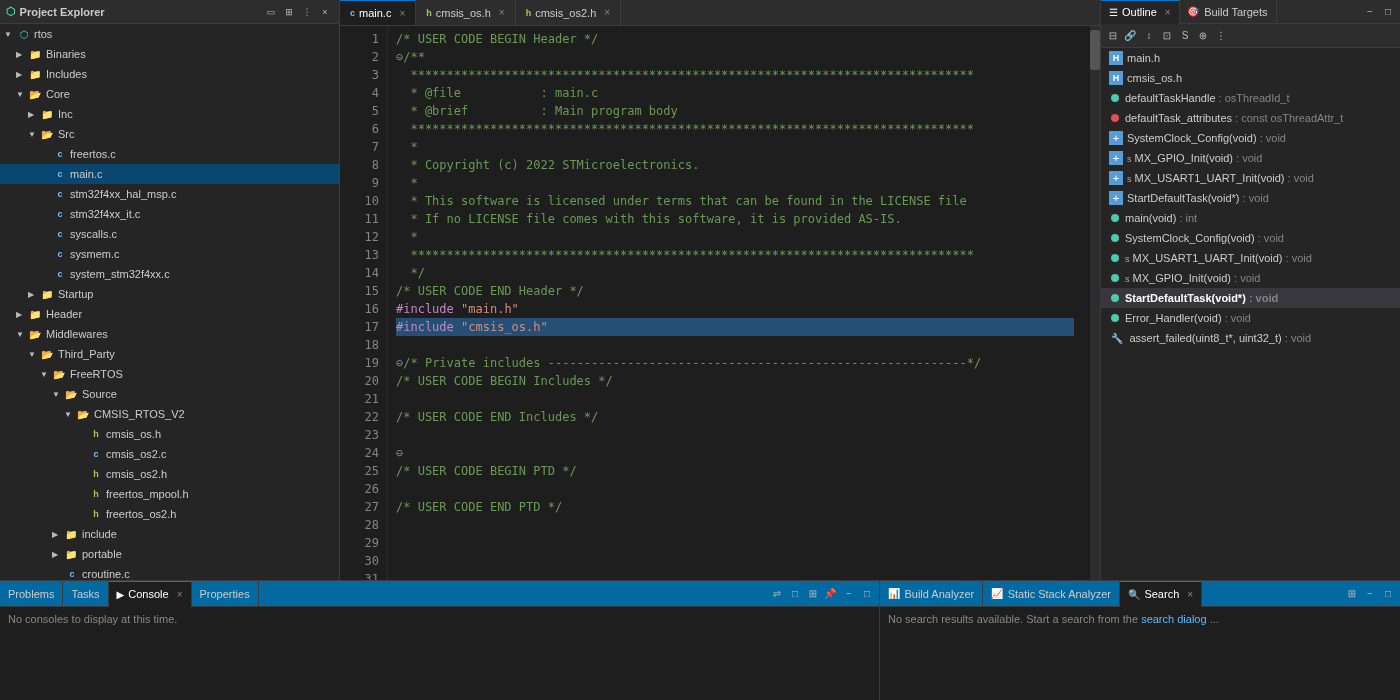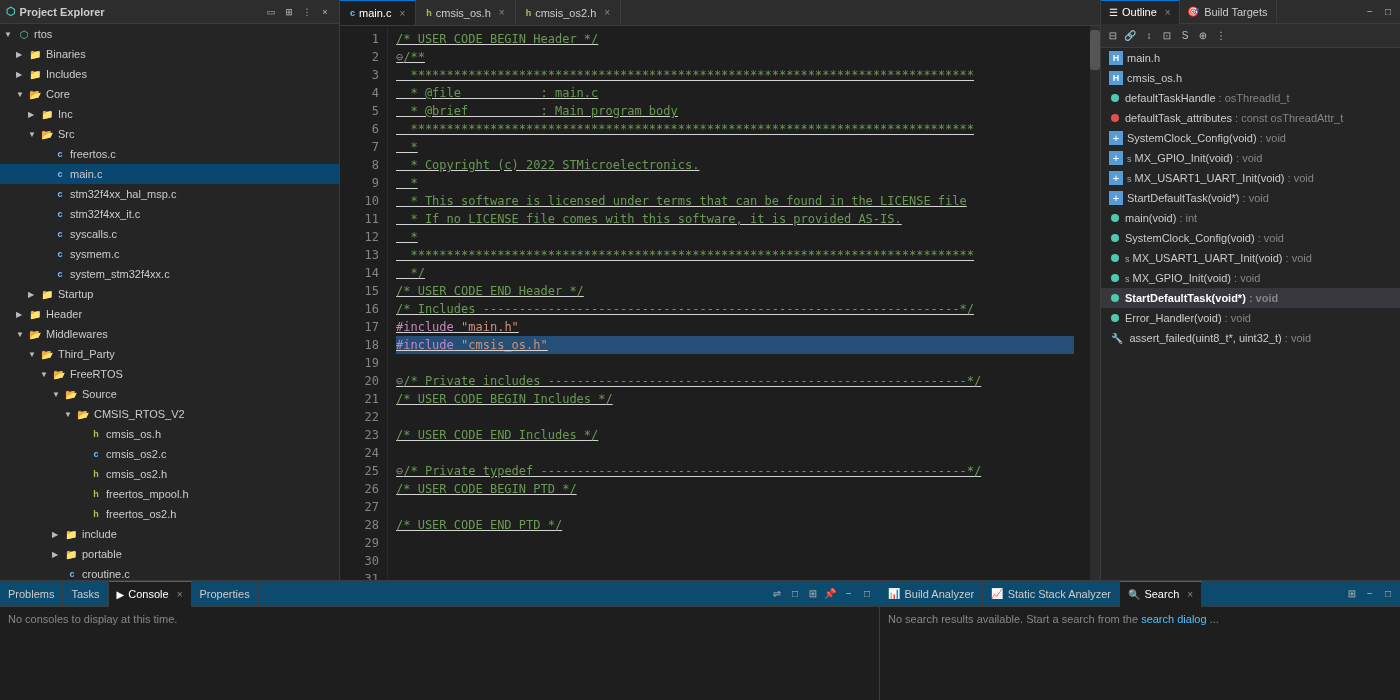--- a/index.html
+++ b/index.html
@@ -31,21 +31,21 @@
     
     .editor-panel { flex: 1; display: flex; flex-direction: column; background: #1e1e1e; overflow: hidden; }
     .tab-bar { display: flex; align-items: center; background: #2d2d2d; border-bottom: 1px solid #3c3c3c; height: 26px; overflow: hidden; }
     .editor-tab { display: flex; align-items: center; gap: 4px; padding: 0 10px; height: 26px; font-size: 11px; color: #ccc; border-right: 1px solid #3c3c3c; cursor: pointer; background: #2d2d2d; white-space: nowrap; }
     .editor-tab.active { background: #1e1e1e; border-top: 1px solid #0078d4; color: #fff; }
     .tab-close { font-size: 10px; color: #888; margin-left: 4px; }
 
     .editor-content { display: flex; flex: 1; overflow: hidden; }
     .line-numbers { width: 48px; background: #1e1e1e; color: #858585; font-family: 'Consolas', monospace; font-size: 12px; line-height: 18px; padding: 4px 8px 4px 4px; text-align: right; overflow: hidden; flex-shrink: 0; border-right: 1px solid #2a2a2a; user-select: none; }
     .code-area { flex: 1; overflow: auto; padding: 4px 8px; font-family: 'Consolas', monospace; font-size: 12px; line-height: 18px; }
-    .code-line { white-space: pre; height: 18px; display: flex; align-items: flex-start; text-decoration: underline; }
+    .code-line { white-space: pre; height: 18px; display: flex; align-items: flex-start; }
     .code-line.highlighted { background: #264f78; }
 
     
     .c-comment { color: #6a9955; }
     .c-string { color: #ce9178; }
     .c-include { color: #c586c0; }
     .c-normal { color: #d4d4d4; }
     .c-fold { color: #858585; cursor: pointer; }
 
     
@@ -59,21 +59,21 @@
     .outline-container { flex: 1; overflow-y: auto; }
     .outline-item { display: flex; align-items: center; height: 20px; padding-left: 4px; cursor: pointer; font-size: 11px; white-space: nowrap; }
     .outline-item.selected { background: #37373d; }
     .outline-text { font-size: 11px; color: #ccc; }
     .outline-text span { color: #858585; }
 
     
     .bottom-area { height: 120px; display: flex; background: #1e1e1e; border-top: 1px solid #3c3c3c; }
     .bottom-left { flex: 1; display: flex; flex-direction: column; border-right: 1px solid #3c3c3c; }
     .bottom-right { width: 520px; min-width: 520px; display: flex; flex-direction: column; }
-    .bottom-tab-bar { display: flex; align-items: center; background: #0c4a6e; border-bottom: 1px solid #3c3c3c; height: 26px; }
+    .bottom-tab-bar { display: flex; align-items: center; background: #0369a1; border-bottom: 1px solid #3c3c3c; height: 26px; }
     .bottom-tab { display: flex; align-items: center; gap: 4px; padding: 0 8px; height: 26px; font-size: 11px; color: #ccc; cursor: pointer; border-right: 1px solid #3c3c3c; }
     .bottom-tab.active { background: #1e1e1e; border-top: 1px solid #0078d4; color: #fff; }
     .bottom-content { flex: 1; padding: 6px 8px; font-size: 11px; color: #888; overflow: auto; }
     .bottom-content a { color: #4fc1ff; text-decoration: none; cursor: pointer; text-align: right; }
     .bottom-actions { display: flex; align-items: center; gap: 2px; margin-left: auto; padding-right: 4px; }
 
     
     ::-webkit-scrollbar { width: 8px; height: 8px; }
     ::-webkit-scrollbar-track { background: #1e1e1e; }
     ::-webkit-scrollbar-thumb { background: #424242; border-radius: 2px; }
@@ -390,30 +390,29 @@
         <div class="code-line"><span class="c-comment">  ******************************************************************************</span></div>
         <div class="code-line"><span class="c-comment">  *</span></div>
         <div class="code-line"><span class="c-comment">  * Copyright (c) 2022 STMicroelectronics.</span></div>
         <div class="code-line"><span class="c-comment">  *</span></div>
         <div class="code-line"><span class="c-comment">  * This software is licensed under terms that can be found in the LICENSE file</span></div>
         <div class="code-line"><span class="c-comment">  * If no LICENSE file comes with this software, it is provided AS-IS.</span></div>
         <div class="code-line"><span class="c-comment">  *</span></div>
         <div class="code-line"><span class="c-comment">  ******************************************************************************</span></div>
         <div class="code-line"><span class="c-comment">  */</span></div>
         <div class="code-line"><span class="c-comment">/* USER CODE END Header */</span></div>
-        <div class="code-line"><span class="c-comment">/* Includes ------------------------------------------------------------------*/</span></div>
         <div class="code-line"><span class="c-include">#include</span><span class="c-normal"> </span><span class="c-string">"main.h"</span></div>
         <div class="code-line highlighted"><span class="c-include">#include</span><span class="c-normal"> </span><span class="c-string">"cmsis_os.h"</span></div>
         <div class="code-line"></div>
         <div class="code-line"><span class="c-fold">⊖</span><span class="c-comment">/* Private includes ----------------------------------------------------------*/</span></div>
         <div class="code-line"><span class="c-comment">/* USER CODE BEGIN Includes */</span></div>
         <div class="code-line"></div>
         <div class="code-line"><span class="c-comment">/* USER CODE END Includes */</span></div>
         <div class="code-line"></div>
-        <div class="code-line"><span class="c-fold">⊖</span><span class="c-comment">/* Private typedef -----------------------------------------------------------*/</span></div>
+        <div class="code-line"><span class="c-fold">⊖</span></div>
         <div class="code-line"><span class="c-comment">/* USER CODE BEGIN PTD */</span></div>
         <div class="code-line"></div>
         <div class="code-line"><span class="c-comment">/* USER CODE END PTD */</span></div>
 
       </div>
       <div class="minimap" style="background:#1e1e1e;width:8px;"></div>
 
       <div style="width:10px;background:#2d2d2d;display:flex;flex-direction:column;">
         <div style="width:10px;height:40px;background:#555;border-radius:3px;margin-top:4px;"></div>
       </div>

